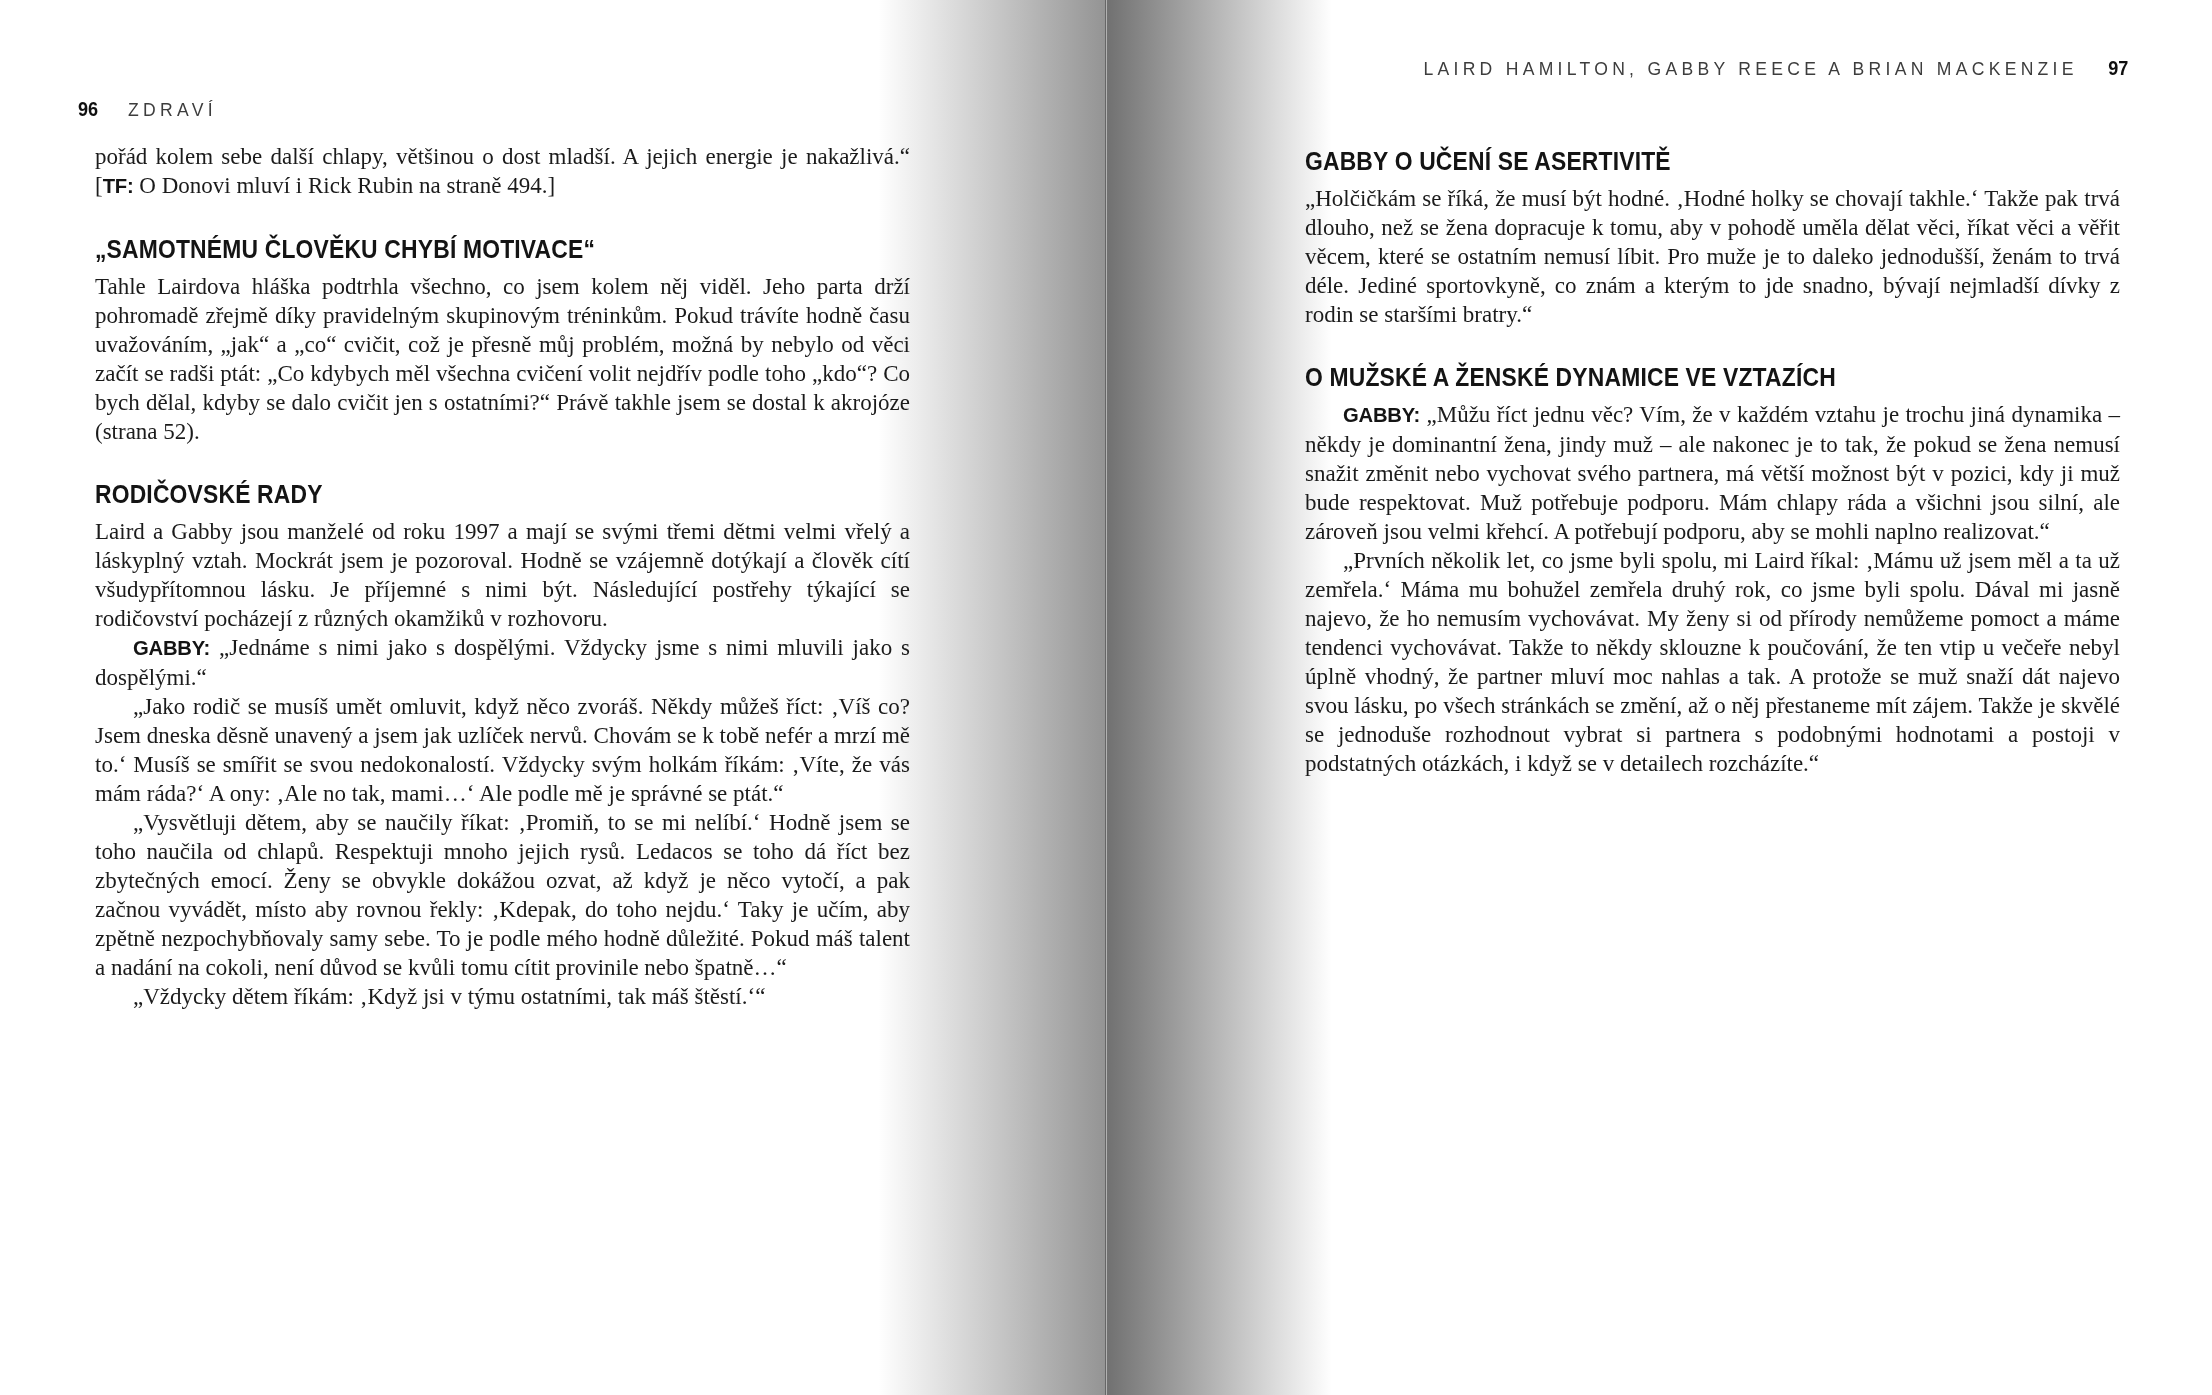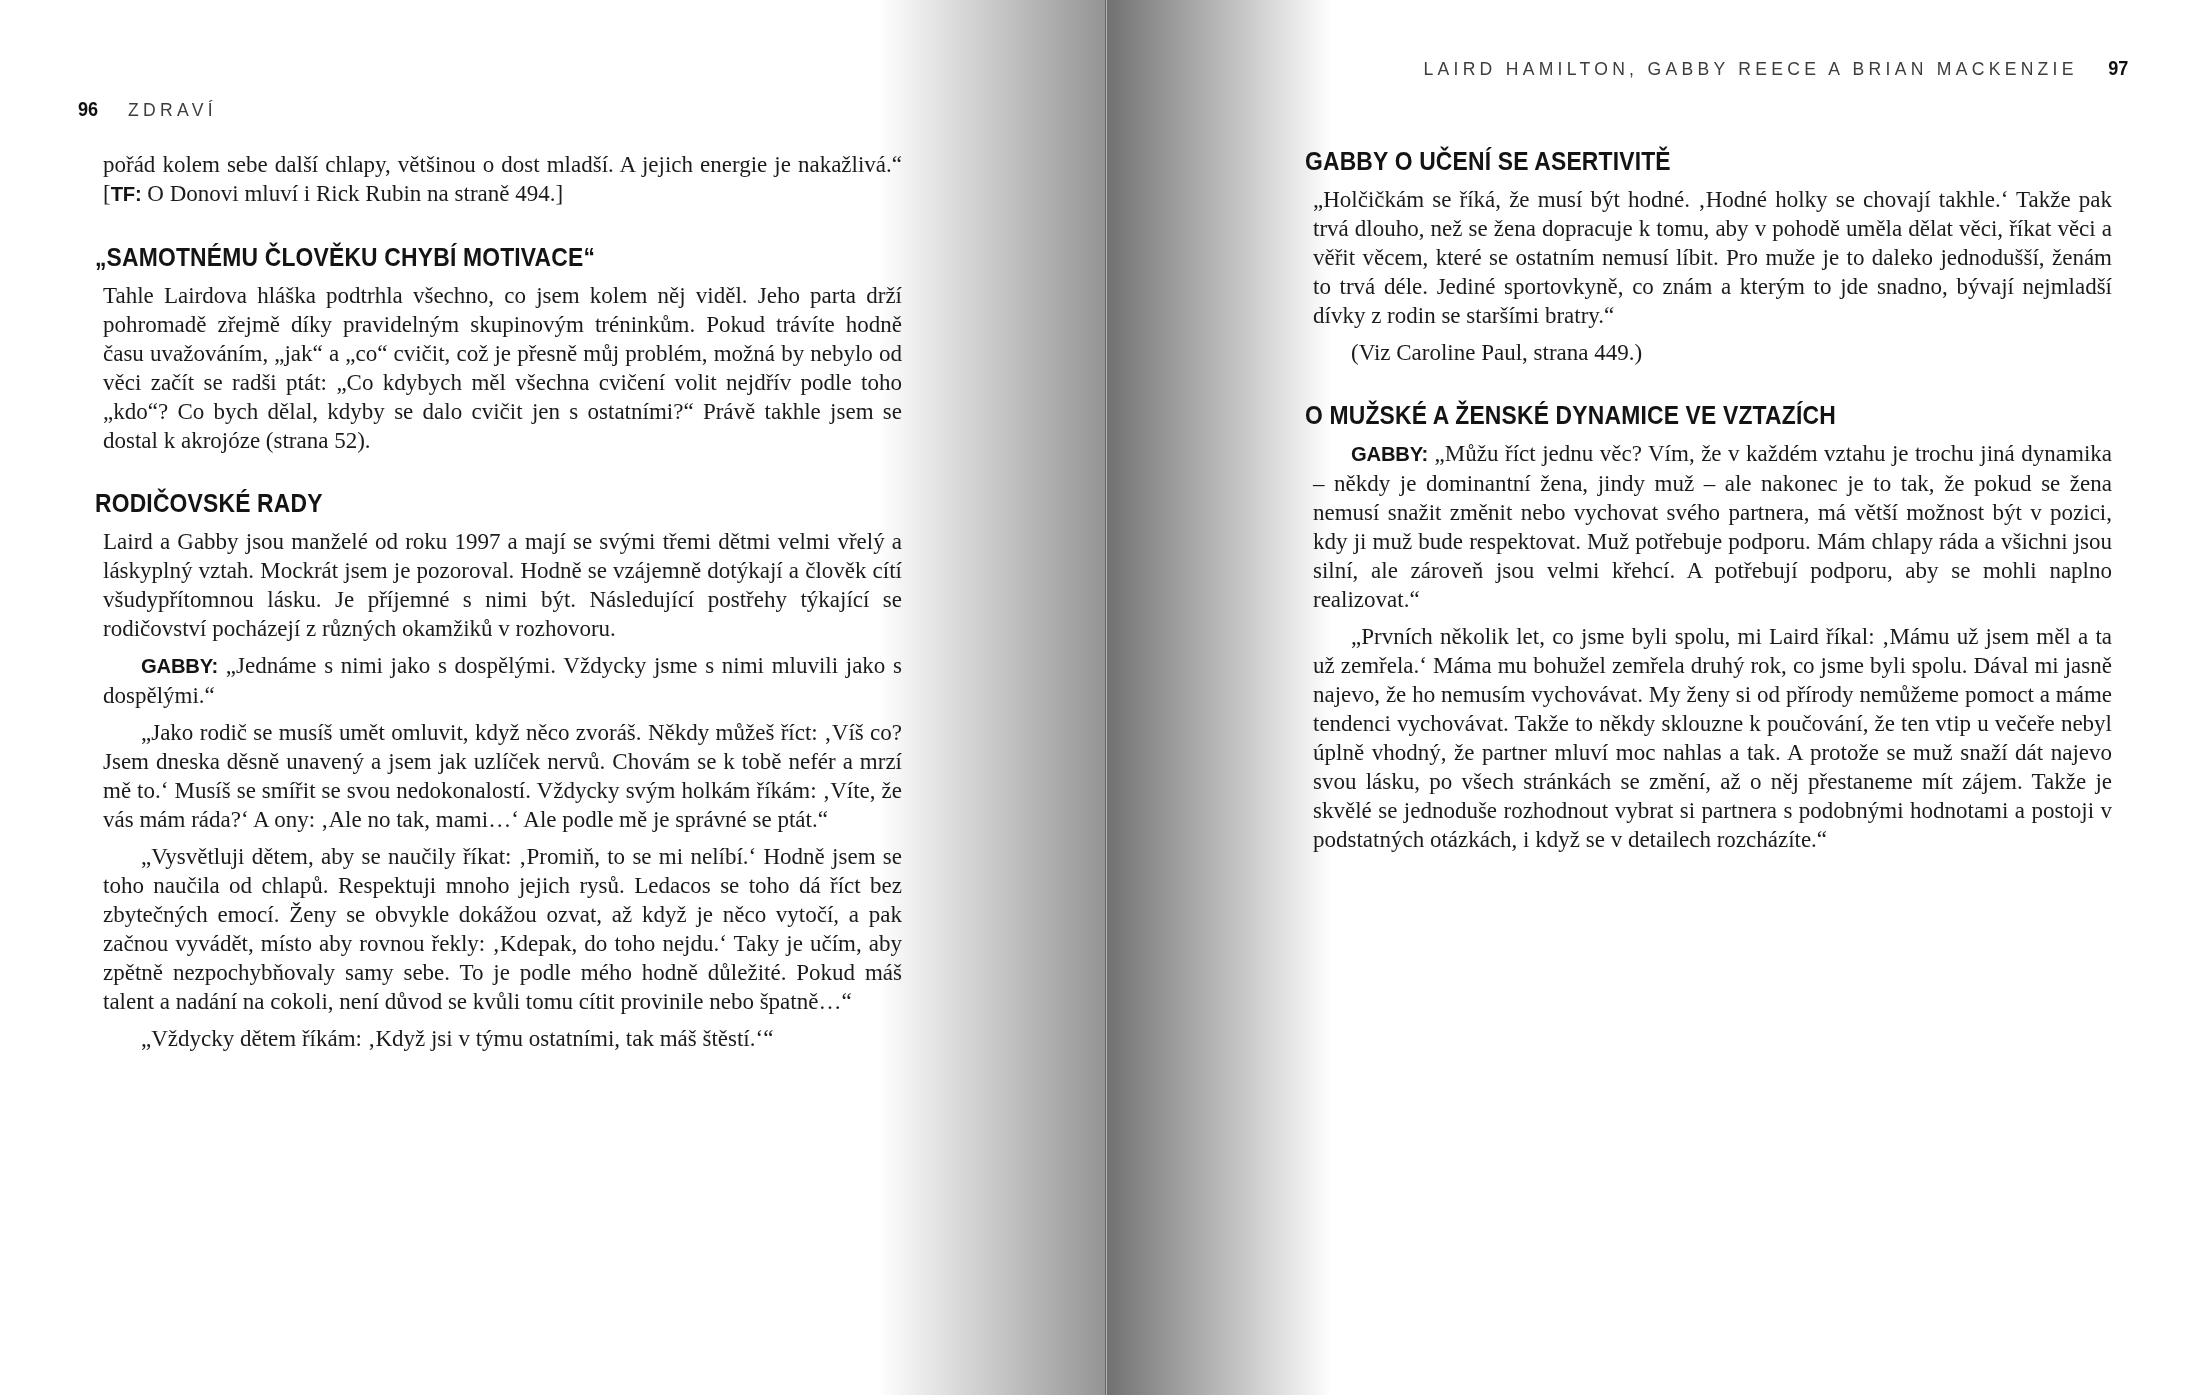--- a/index.html
+++ b/index.html
@@ -41,21 +41,21 @@
     font-size: 18.5px; letter-spacing: 4.5px; color: #3d3d3d;
     transform: scaleX(0.95); transform-origin: left center;
     white-space: nowrap;
   }
   .header.right .runhead { transform-origin: right center; }
   
   .col { position: absolute; top: 142px; width: 815px; }
   .col.left  { left: 95px; }
   .col.right { left: 1305px; }
   p.body {
-    margin: 8px;
+    margin: 0;
     font-size: 23px; line-height: 29px;
     text-align: justify; color: #1b1b1b;
   }
   p.body.indent { text-indent: 38px; }
   h2.section {
     margin: 33px 0 7px 0;
     font-family: "Liberation Sans", sans-serif;
     font-weight: 700; font-size: 26px; color: #141414;
     letter-spacing: 0.2px; white-space: nowrap;
     transform: scaleX(0.88); transform-origin: left center;
@@ -103,21 +103,20 @@
   <p class="body indent"><span>„Vysvětluji dětem, aby se naučily říkat: ‚Promiň, to se mi nelíbí.‘ Hodně jsem se toho naučila od chlapů. Respektuji mnoho jejich rysů. Ledacos se toho dá říct bez zbytečných emocí. Ženy se obvykle dokážou ozvat, až když je něco vytočí, a pak začnou vyvádět, místo aby rovnou řekly: ‚Kdepak, do toho nejdu.‘ Taky je učím, aby zpětně nezpochybňovaly samy sebe. To je podle mého hodně důležité. Pokud máš talent a nadání na cokoli, není důvod se kvůli tomu cítit provinile nebo špatně…“</span></p>
 
   <p class="body indent"><span>„Vždycky dětem říkám: ‚Když jsi v týmu ostatními, tak máš štěstí.‘“</span></p>
 </div>
 
 <div class="col right">
   <h2 class="section first">GABBY O UČENÍ SE ASERTIVITĚ</h2>
 
   <p class="body"><span>„Holčičkám se říká, že musí být hodné. ‚Hodné holky se chovají takhle.‘ Takže pak trvá dlouho, než se žena dopracuje k tomu, aby v pohodě uměla dělat věci, říkat věci a věřit věcem, které se ostatním nemusí líbit. Pro muže je to daleko jednodušší, ženám to trvá déle. Jediné sportovkyně, co znám a kterým to jde snadno, bývají nejmladší dívky z rodin se staršími bratry.“</span></p>
 
-  <p class="body indent"><span>(Viz Caroline Paul, strana 449.)</span></p>
 
   <h2 class="section">O MUŽSKÉ A ŽENSKÉ DYNAMICE VE VZTAZÍCH</h2>
 
 
   <p class="body indent"><span class="lbl">GABBY:</span><span> „Můžu říct jednu věc? Vím, že v každém vztahu je trochu jiná dynamika – někdy je dominantní žena, jindy muž – ale nakonec je to tak, že pokud se žena nemusí snažit změnit nebo vychovat svého partnera, má větší možnost být v pozici, kdy ji muž bude respektovat. Muž potřebuje podporu. Mám chlapy ráda a všichni jsou silní, ale zároveň jsou velmi křehcí. A potřebují podporu, aby se mohli naplno realizovat.“</span></p>
 
   <p class="body indent"><span>„Prvních několik let, co jsme byli spolu, mi Laird říkal: ‚Mámu už jsem měl a ta už zemřela.‘ Máma mu bohužel zemřela druhý rok, co jsme byli spolu. Dával mi jasně najevo, že ho nemusím vychovávat. My ženy si od přírody nemůžeme pomoct a máme tendenci vychovávat. Takže to někdy sklouzne k poučování, že ten vtip u večeře nebyl úplně vhodný, že partner mluví moc nahlas a tak. A protože se muž snaží dát najevo svou lásku, po všech stránkách se změní, až o něj přestaneme mít zájem. Takže je skvělé se jednoduše rozhodnout vybrat si partnera s podobnými hodnotami a postoji v podstatných otázkách, i když se v detailech rozcházíte.“</span></p>
 </div>
 
 </body></html>

